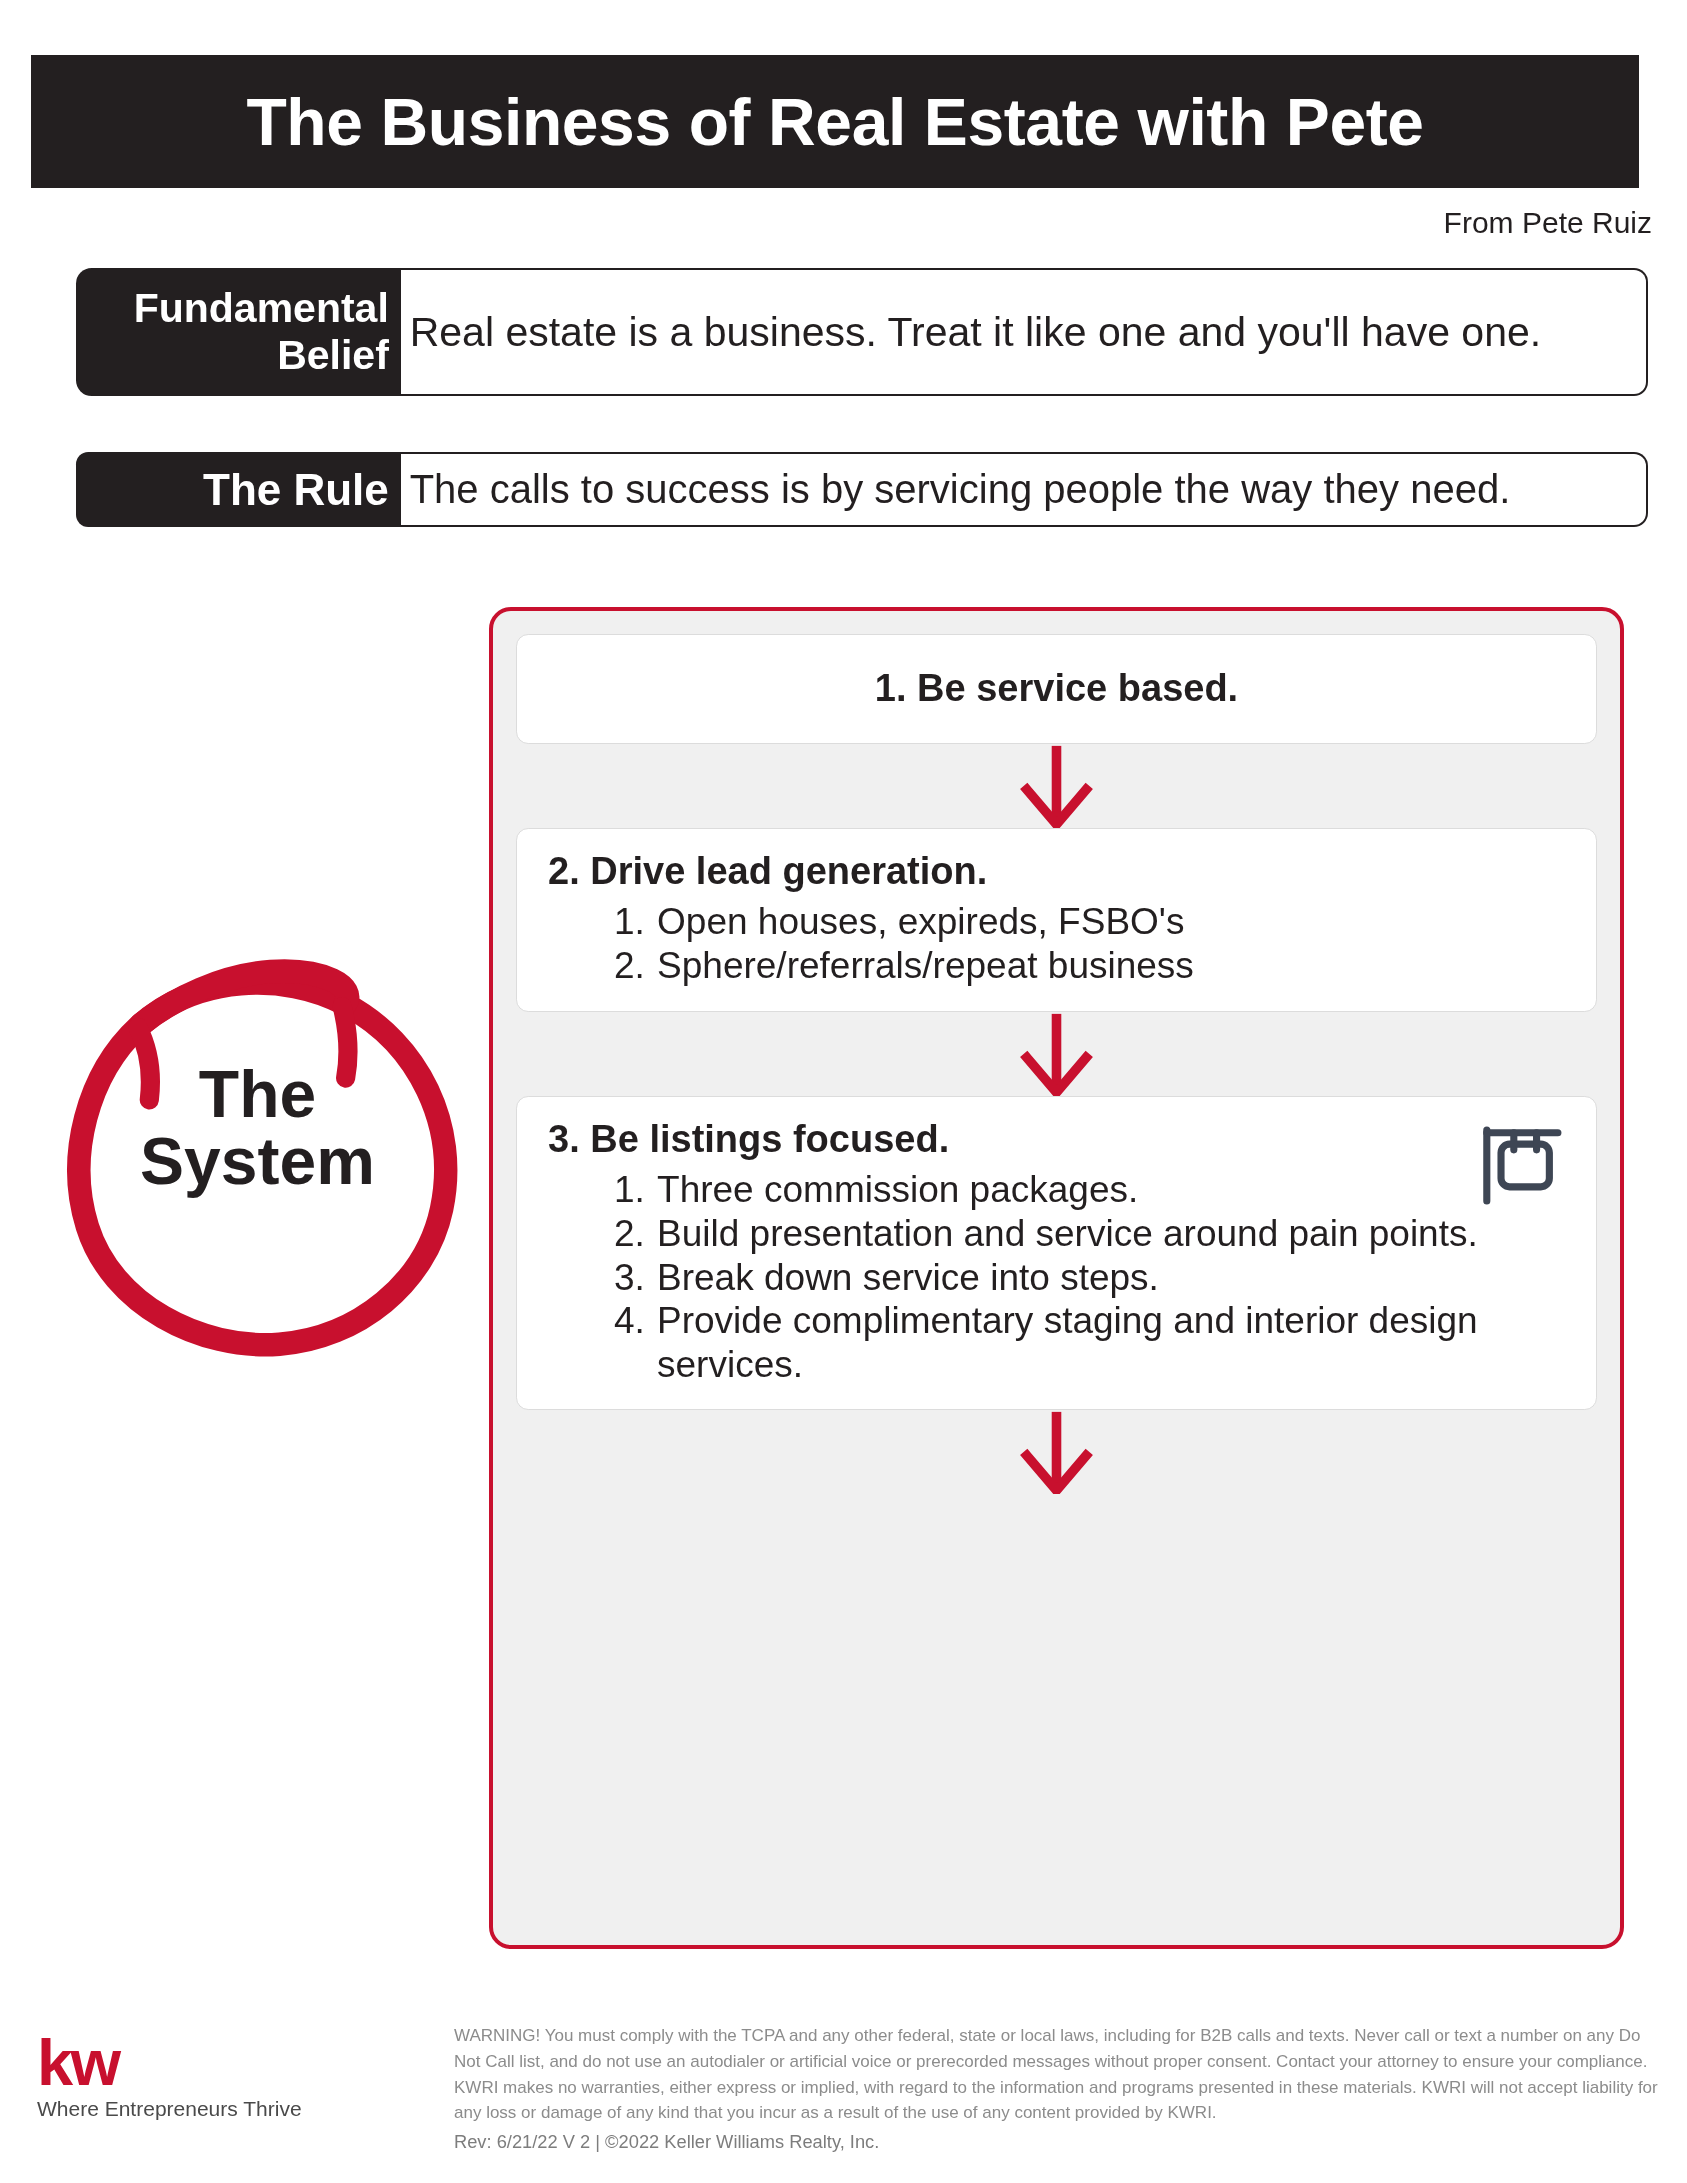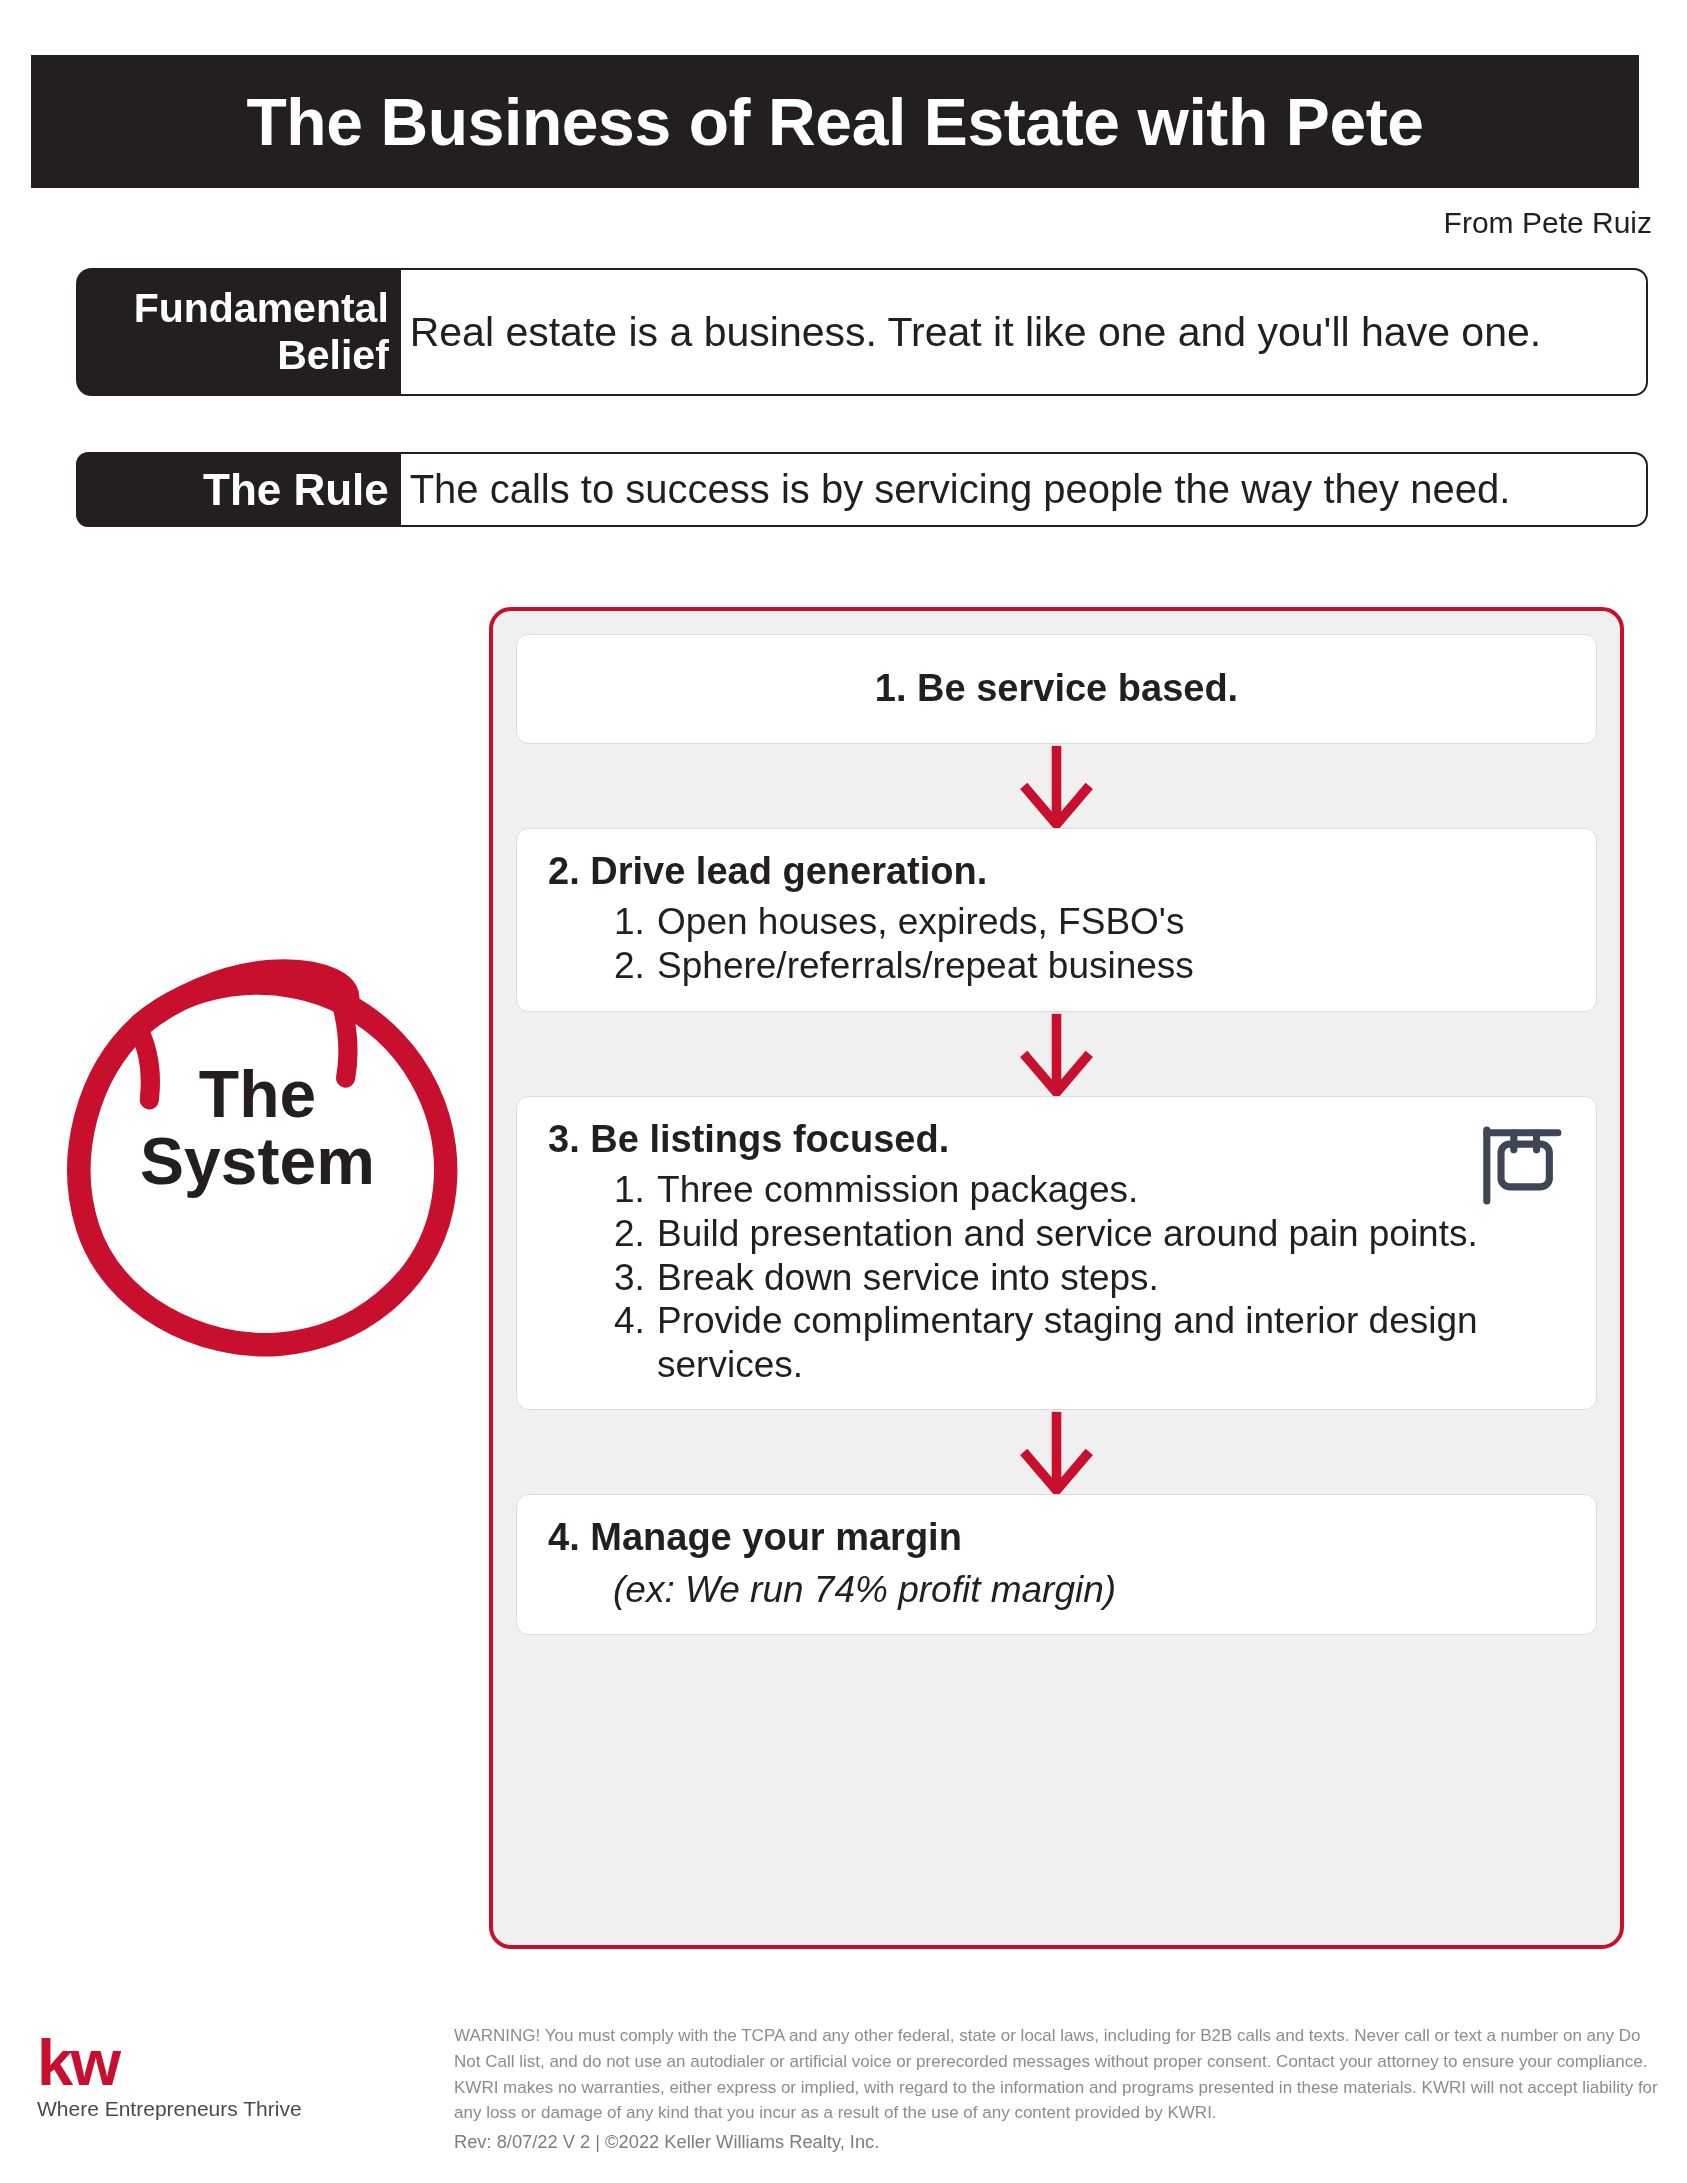--- a/index.html
+++ b/index.html
@@ -318,27 +318,23 @@
     </ul>
   </div>
 
   <div class="arrow">
     <svg width="75" height="84" viewBox="0 0 86 96">
       <line x1="43" y1="2" x2="43" y2="90" stroke="#c8102e" stroke-width="11"></line>
       <polyline points="9,52 43,92 77,52" fill="none" stroke="#c8102e" stroke-width="11" stroke-linecap="square"></polyline>
     </svg>
   </div>
 
-  <div class="step-box">
-    <div class="step-title">4. Manage your margin</div>
-    <div class="step-note">(ex: We run 74% profit margin)</div>
-  </div>
 
 </div>
 
 <div class="kw-logo">
   <div class="kw-mark">kw</div>
   <div class="kw-tag">Where Entrepreneurs Thrive</div>
 </div>
 
 <div class="disclaimer">WARNING! You must comply with the TCPA and any other federal, state or local laws, including for B2B calls and texts. Never call or text a number on any Do Not Call list, and do not use an autodialer or artificial voice or prerecorded messages without proper consent. Contact your attorney to ensure your compliance. KWRI makes no warranties, either express or implied, with regard to the information and programs presented in these materials. KWRI will not accept liability for any loss or damage of any kind that you incur as a result of the use of any content provided by KWRI.</div>
-<div class="revline">Rev: 8/07/22 V 2  | ©2022 Keller Williams Realty, Inc.</div>
+<div class="revline">Rev: 6/21/22 V 2  | ©2022 Keller Williams Realty, Inc.</div>
 
 
 </body></html>

